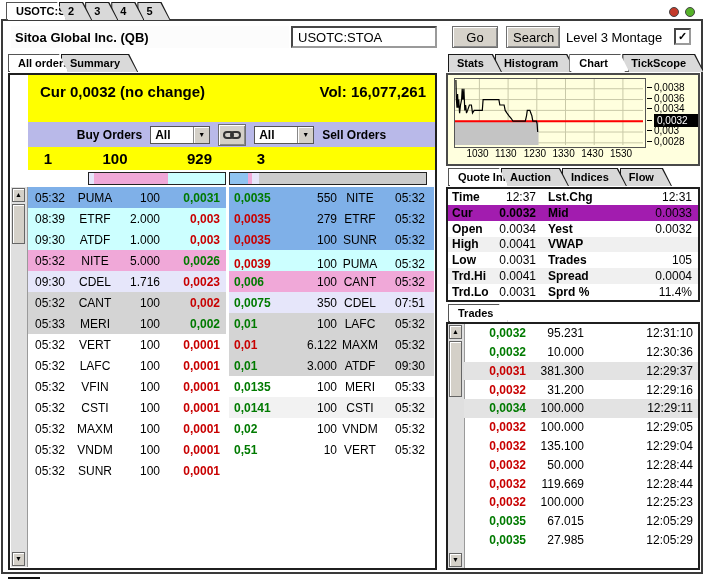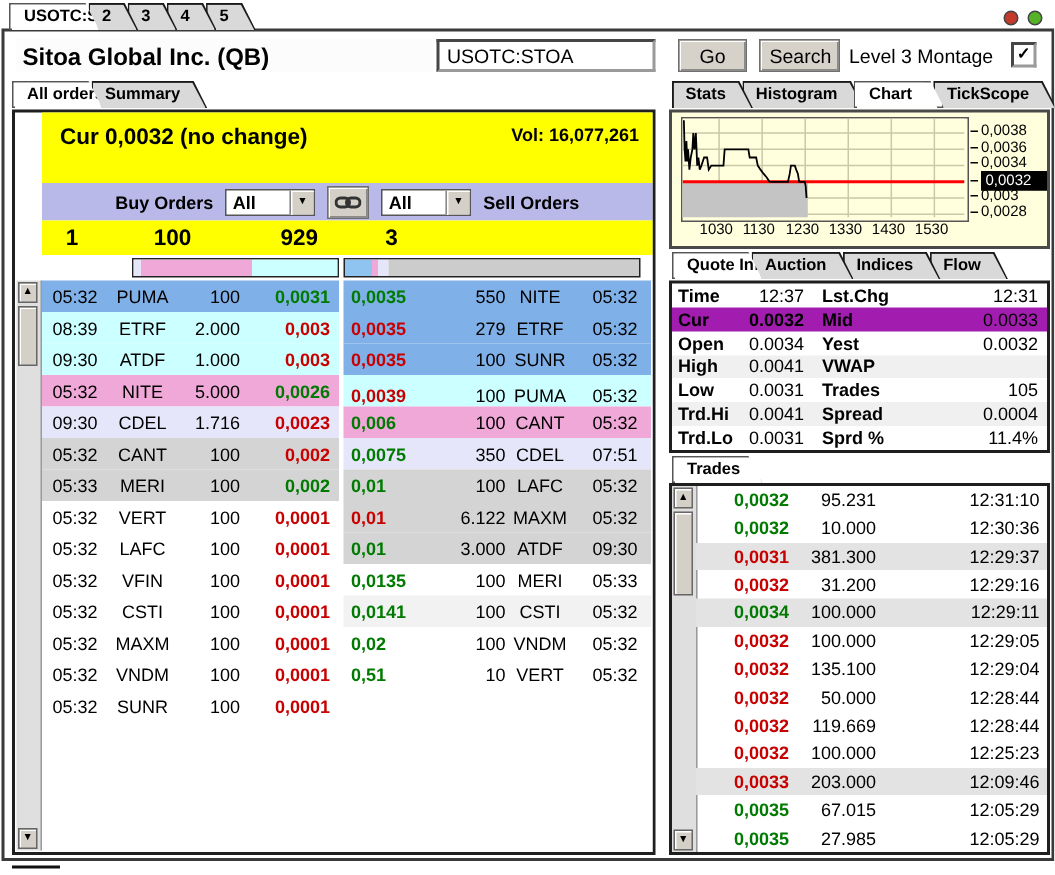--- a/index.html
+++ b/index.html
@@ -18,36 +18,36 @@
   .tab-o.sel{z-index:10}
 
   .leds{position:absolute;top:6px;right:8px;z-index:20}
   .led{width:8px;height:8px;border-radius:50%;border:1px solid #444;display:inline-block;margin-left:3px;}
 
   
   .frame{position:absolute;left:1px;top:19px;width:698px;height:551px;border:2px solid #3a3a3a;background:#fff;}
 
   
   .title{position:absolute;left:8px;top:5px;width:278px;height:22px;background:#FCFCFC;
-    font-weight:bold;font-size:16px;padding:4px 4px;box-sizing:border-box;white-space:nowrap;}
+    font-weight:bold;font-size:13px;padding:4px 4px;box-sizing:border-box;white-space:nowrap;}
   .sym{position:absolute;left:288px;top:5px;width:146px;height:22px;border:2px inset #9a9a9a;
     font-size:13px;padding:2px 5px;box-sizing:border-box;font-family:"Liberation Sans",sans-serif;}
   .btn{position:absolute;top:5px;height:22px;background:#D6D2CA;border:1px solid #6f6f6f;
     box-shadow:inset 1px 1px 0 #fff,inset -1px -1px 0 #8a8a8a;
     font-size:13px;text-align:center;line-height:20px;cursor:default;}
   .l3lbl{position:absolute;left:563px;top:9px;font-size:13px;white-space:nowrap;}
   .chk{position:absolute;left:671px;top:7px;width:13px;height:13px;background:#fff;
     border:2px inset #9a9a9a;font-size:11px;line-height:12px;text-align:center;font-weight:bold;}
 
   
   .mbox{position:absolute;left:5px;top:52px;width:429px;height:497px;border:2px solid #1f1f1f;
     background:#fff;box-sizing:border-box;}
   .ybar{position:absolute;left:18px;right:0;top:0;height:47px;background:#FFFF00;}
   .cur{position:absolute;left:12px;top:8px;font-size:15px;font-weight:bold;}
-  .vol{position:absolute;right:9px;top:8px;font-size:12px;font-weight:bold;}
+  .vol{position:absolute;right:9px;top:8px;font-size:15px;font-weight:bold;}
   .fbar{position:absolute;left:18px;right:0;top:47px;height:25px;background:#B9B9E9;
     display:flex;align-items:center;justify-content:center;gap:8px;}
   .fbar .flabel{font-weight:bold;font-size:12px;}
   .sel{width:60px;height:18px;background:#fff;border:1px solid #555;display:flex;align-items:center;box-sizing:border-box;}
   .sel .v{flex:1;padding-left:4px;font-weight:bold;font-size:12px;}
   .sel .ar{width:15px;height:16px;background:#D4D0C8;border-left:1px solid #888;
     box-shadow:inset 1px 1px 0 #fff;text-align:center;font-size:7px;line-height:15px;}
   .linkbtn{width:26px;height:20px;background:#D4D0C8;border:1px solid #6f6f6f;
     box-shadow:inset 1px 1px 0 #fff,inset -1px -1px 0 #8a8a8a;display:flex;align-items:center;justify-content:center;}
   .tbar{position:absolute;left:18px;right:0;top:72px;height:23px;background:#FFFF00;
@@ -552,25 +552,20 @@
           <div class="trow">
             <span class="tp dn">0,0032</span>
             <span class="ts">119.669</span>
             <span class="tt">12:28:44</span>
           </div>
           <div class="trow">
             <span class="tp dn">0,0032</span>
             <span class="ts">100.000</span>
             <span class="tt">12:25:23</span>
           </div>
-          <div class="trow" style="background: rgb(227, 227, 227);">
-            <span class="tp dn">0,0033</span>
-            <span class="ts">203.000</span>
-            <span class="tt">12:09:46</span>
-          </div>
           <div class="trow">
             <span class="tp up">0,0035</span>
             <span class="ts">67.015</span>
             <span class="tt">12:05:29</span>
           </div>
           <div class="trow">
             <span class="tp up">0,0035</span>
             <span class="ts">27.985</span>
             <span class="tt">12:05:29</span>
           </div>

